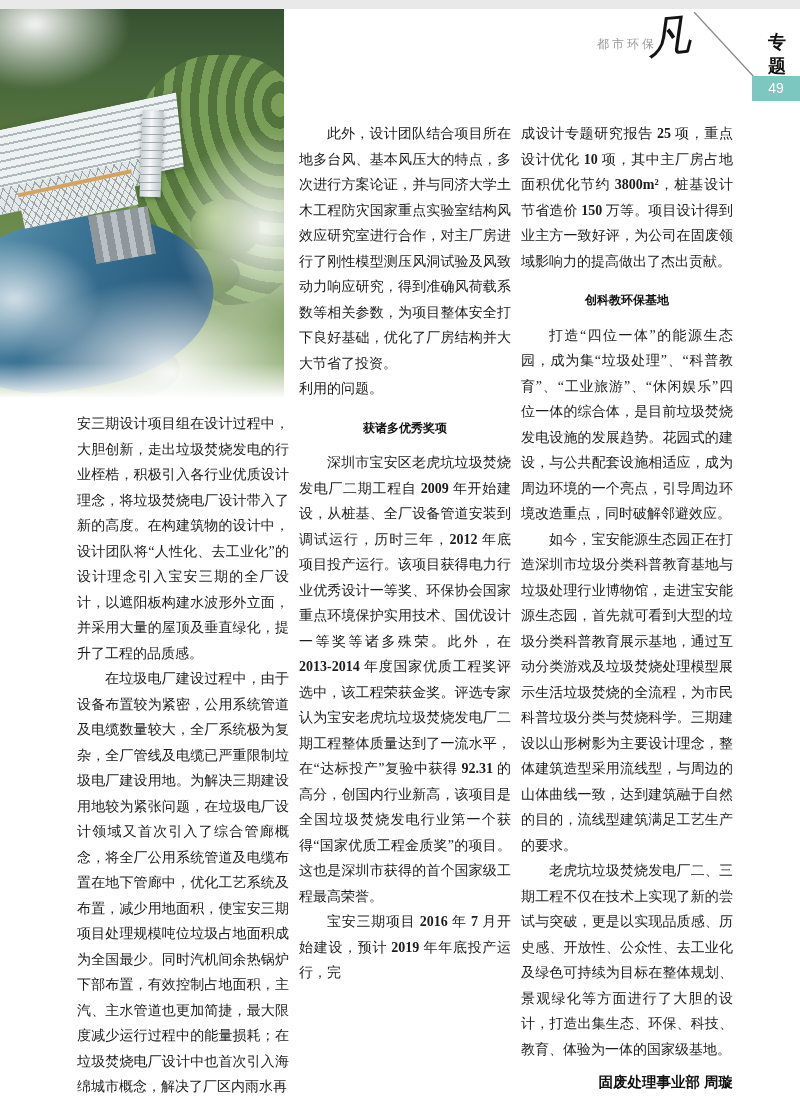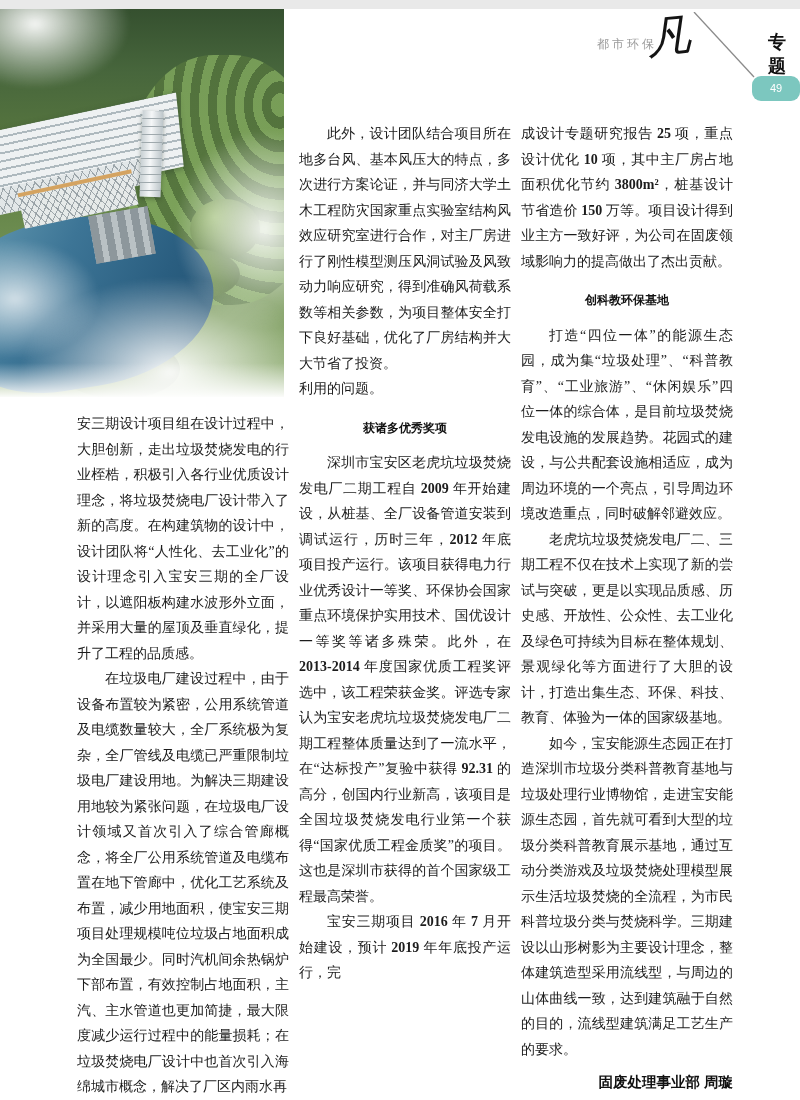--- a/index.html
+++ b/index.html
@@ -9,21 +9,21 @@
   
   .mag-name{position:absolute;left:597px;top:27px;font-family:"Liberation Sans","DejaVu Sans",sans-serif;
             font-size:12px;color:#9b9b9b;letter-spacing:3px;}
   .logo-glyph{position:absolute;left:646px;top:6px;font-size:44px;font-style:italic;
               font-family:"DejaVu Serif",serif;color:#141414;transform:rotate(-6deg);line-height:1;}
   .diag-line{position:absolute;left:688px;top:3px;width:70px;height:68px;}
   .section-label{position:absolute;left:768px;top:21px;font-family:"Liberation Sans","DejaVu Sans",sans-serif;
                  font-size:18px;font-weight:700;color:#111;letter-spacing:2px;}
   .page-num{position:absolute;right:0;top:67px;width:48px;height:25px;line-height:25px;
             text-align:center;color:#fff;font-family:"Liberation Sans","DejaVu Sans",sans-serif;
-            font-size:11px;border-radius:9px;}
+            font-size:14px;}
 
   
   .photo{position:absolute;left:0;top:0;width:284px;height:388px;overflow:hidden;
          background:linear-gradient(180deg,#35502f 0%,#47663c 16%,#57763f 34%,#67874b 52%,#78985a 72%,#8aaa6a 100%);}
   .photo *{position:absolute;}
   .terrace{right:-34px;top:46px;width:190px;height:250px;border-radius:45%;opacity:.85;
            background:repeating-radial-gradient(ellipse at 80% 20%,#7fa65c 0 9px,#54743d 9px 18px);}
   .treeblob{border-radius:50%;background:radial-gradient(circle at 35% 30%,#96b86a,#5d7d41 70%,#44612f);}
   .lake{left:-48px;top:208px;width:262px;height:170px;transform:rotate(-9deg);
         border-radius:48% 58% 55% 42%;
@@ -116,18 +116,18 @@
       <p class="para indent">此外，设计团队结合项目所在地多台风、基本风压大的特点，多次进行方案论证，并与同济大学土木工程防灾国家重点实验室结构风效应研究室进行合作，对主厂房进行了刚性模型测压风洞试验及风致动力响应研究，得到准确风荷载系数等相关参数，为项目整体安全打下良好基础，优化了厂房结构并大大节省了投资。</p>
       <p class="para">利用的问题。</p>
       <h3 class="sec-heading">获诸多优秀奖项</h3>
       <p class="para indent">深圳市宝安区老虎坑垃圾焚烧发电厂二期工程自 <b>2009</b> 年开始建设，从桩基、全厂设备管道安装到调试运行，历时三年，<b>2012</b> 年底项目投产运行。该项目获得电力行业优秀设计一等奖、环保协会国家重点环境保护实用技术、国优设计一等奖等诸多殊荣。此外，在 <b>2013-2014</b> 年度国家优质工程奖评选中，该工程荣获金奖。评选专家认为宝安老虎坑垃圾焚烧发电厂二期工程整体质量达到了一流水平，在“达标投产”复验中获得 <b>92.31</b> 的高分，创国内行业新高，该项目是全国垃圾焚烧发电行业第一个获得“国家优质工程金质奖”的项目。这也是深圳市获得的首个国家级工程最高荣誉。</p>
       <p class="para indent">宝安三期项目 <b>2016</b> 年 <b>7</b> 月开始建设，预计 <b>2019</b> 年年底投产运行，完</p>
     </div>
   <div class="col col3">
       <p class="para">成设计专题研究报告 <b>25</b> 项，重点设计优化 <b>10</b> 项，其中主厂房占地面积优化节约 <b>3800m²</b>，桩基设计节省造价 <b>150</b> 万等。项目设计得到业主方一致好评，为公司在固废领域影响力的提高做出了杰出贡献。</p>
       <h3 class="sec-heading">创科教环保基地</h3>
       <p class="para indent">打造“四位一体”的能源生态园，成为集“垃圾处理”、“科普教育”、“工业旅游”、“休闲娱乐”四位一体的综合体，是目前垃圾焚烧发电设施的发展趋势。花园式的建设，与公共配套设施相适应，成为周边环境的一个亮点，引导周边环境改造重点，同时破解邻避效应。</p>
+      <p class="para indent">如今，宝安能源生态园正在打造深圳市垃圾分类科普教育基地与垃圾处理行业博物馆，走进宝安能源生态园，首先就可看到大型的垃圾分类科普教育展示基地，通过互动分类游戏及垃圾焚烧处理模型展示生活垃圾焚烧的全流程，为市民科普垃圾分类与焚烧科学。三期建设以山形树影为主要设计理念，整体建筑造型采用流线型，与周边的山体曲线一致，达到建筑融于自然的目的，流线型建筑满足工艺生产的要求。</p>
       <p class="para indent">老虎坑垃圾焚烧发电厂二、三期工程不仅在技术上实现了新的尝试与突破，更是以实现品质感、历史感、开放性、公众性、去工业化及绿色可持续为目标在整体规划、景观绿化等方面进行了大胆的设计，打造出集生态、环保、科技、教育、体验为一体的国家级基地。</p>
-      <p class="para indent">如今，宝安能源生态园正在打造深圳市垃圾分类科普教育基地与垃圾处理行业博物馆，走进宝安能源生态园，首先就可看到大型的垃圾分类科普教育展示基地，通过互动分类游戏及垃圾焚烧处理模型展示生活垃圾焚烧的全流程，为市民科普垃圾分类与焚烧科学。三期建设以山形树影为主要设计理念，整体建筑造型采用流线型，与周边的山体曲线一致，达到建筑融于自然的目的，流线型建筑满足工艺生产的要求。</p>
       <p class="byline">固废处理事业部 周璇</p>
     </div>
 
 </div>
 
 </body></html>

